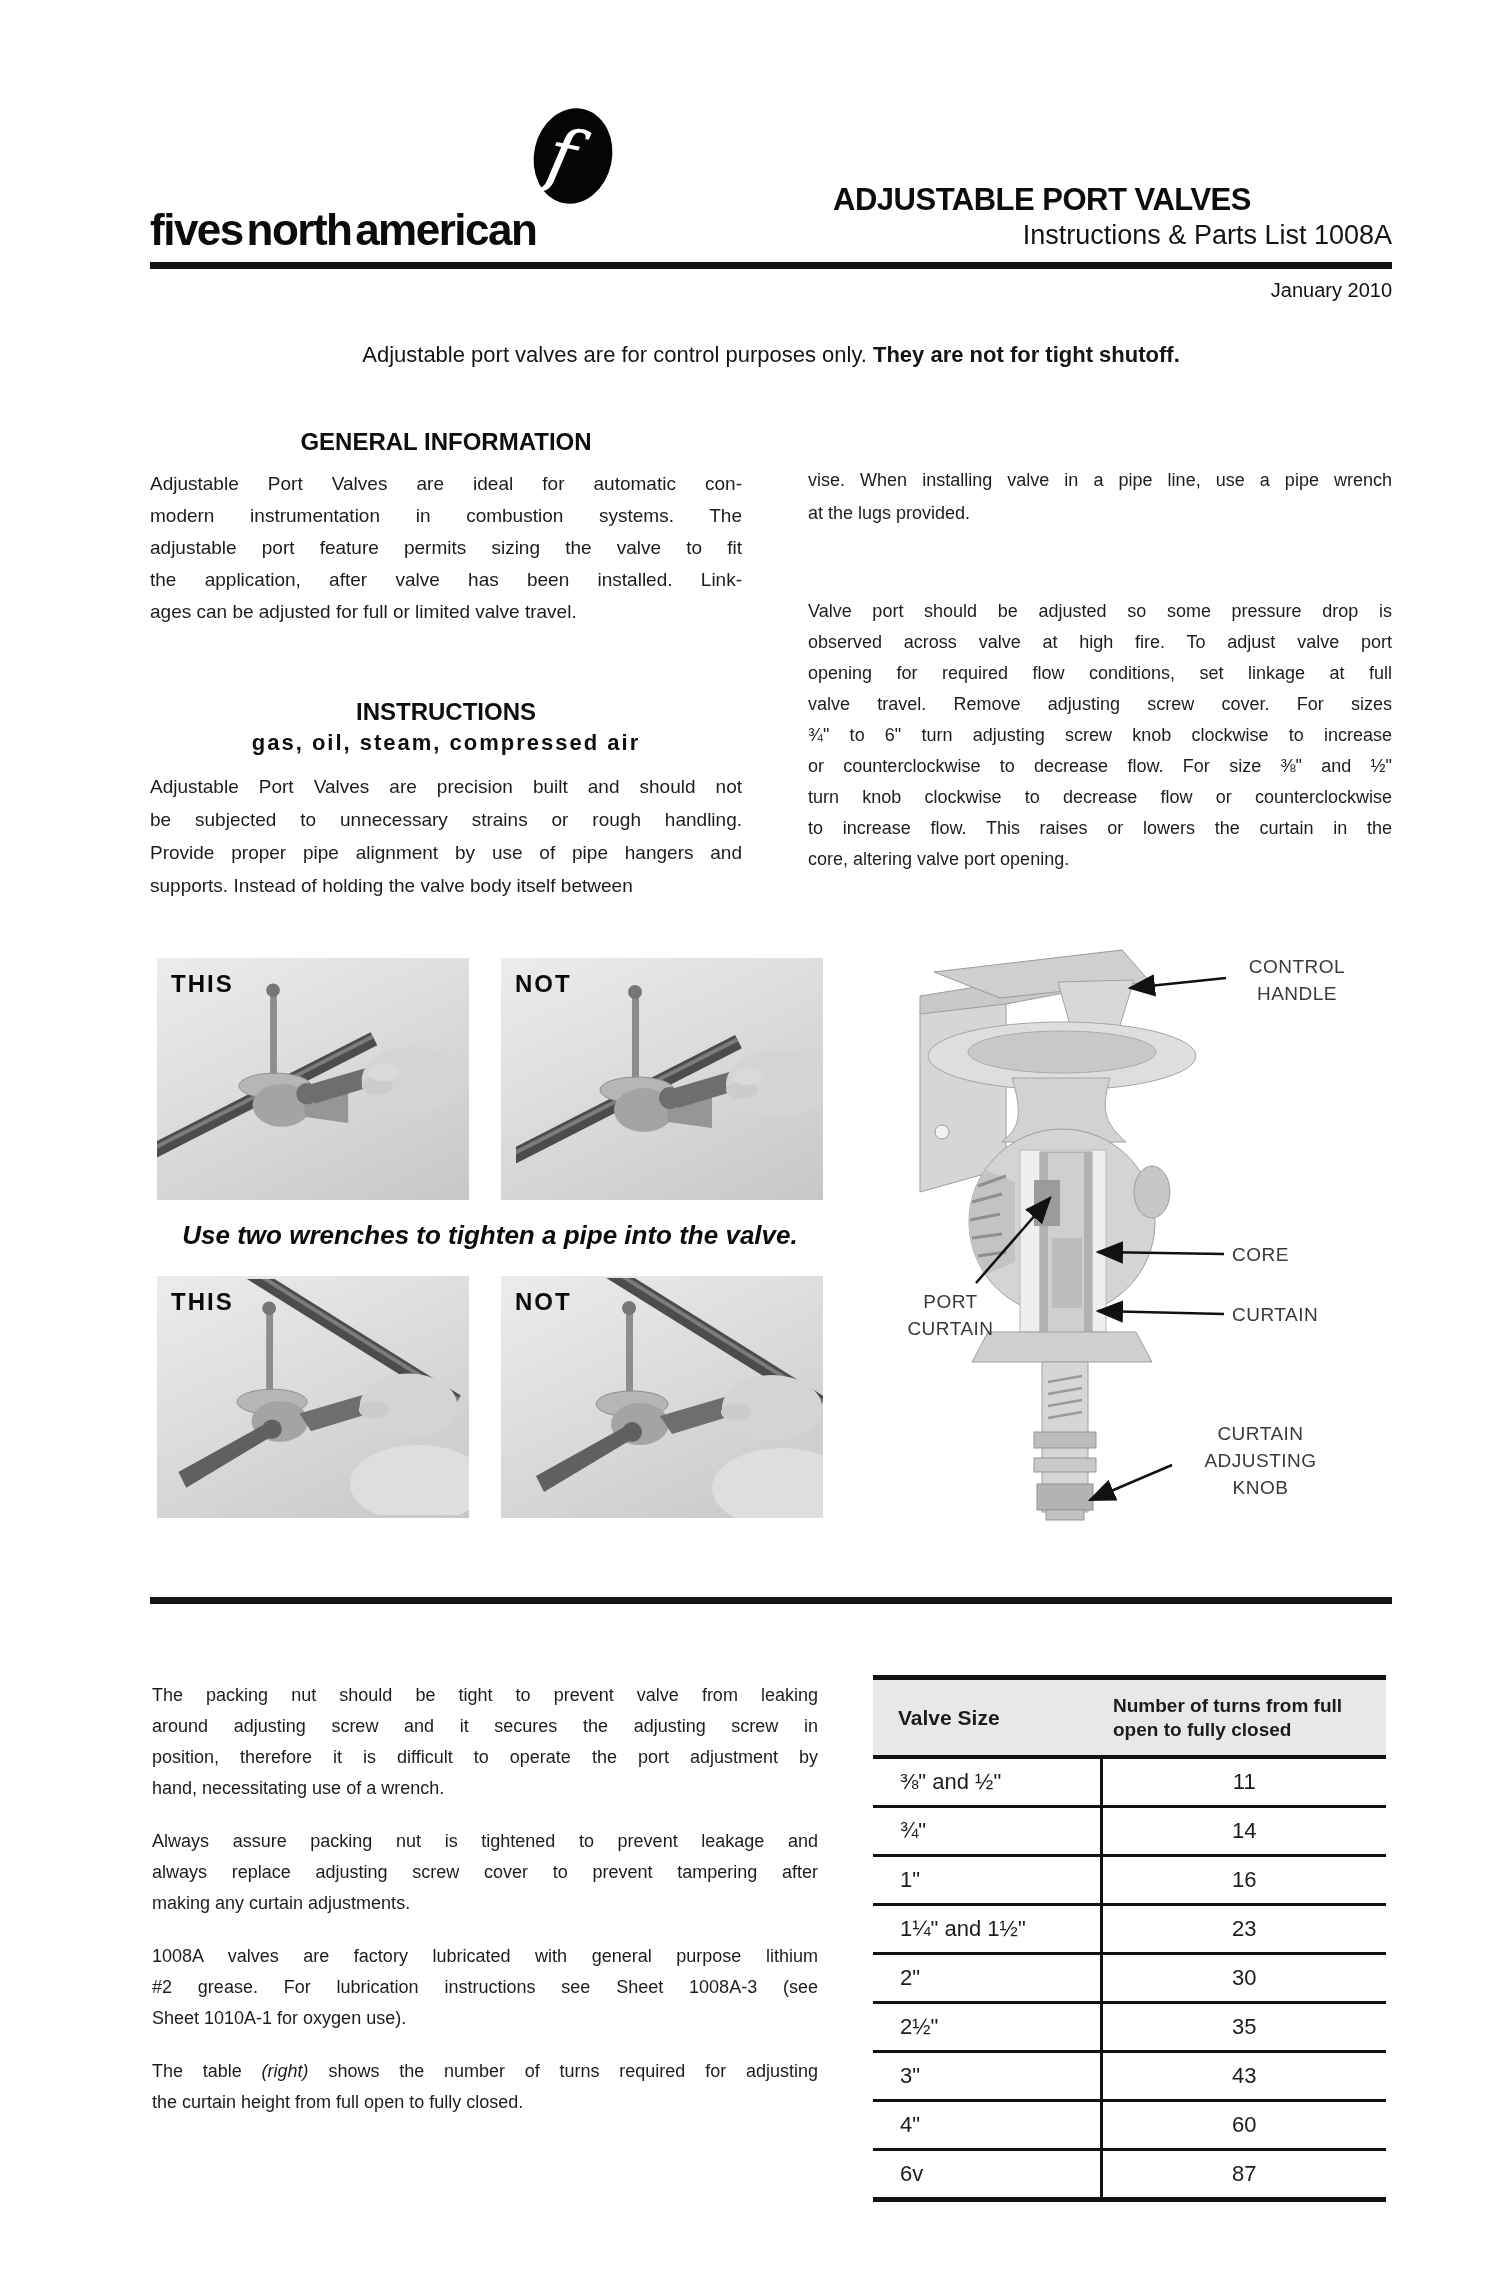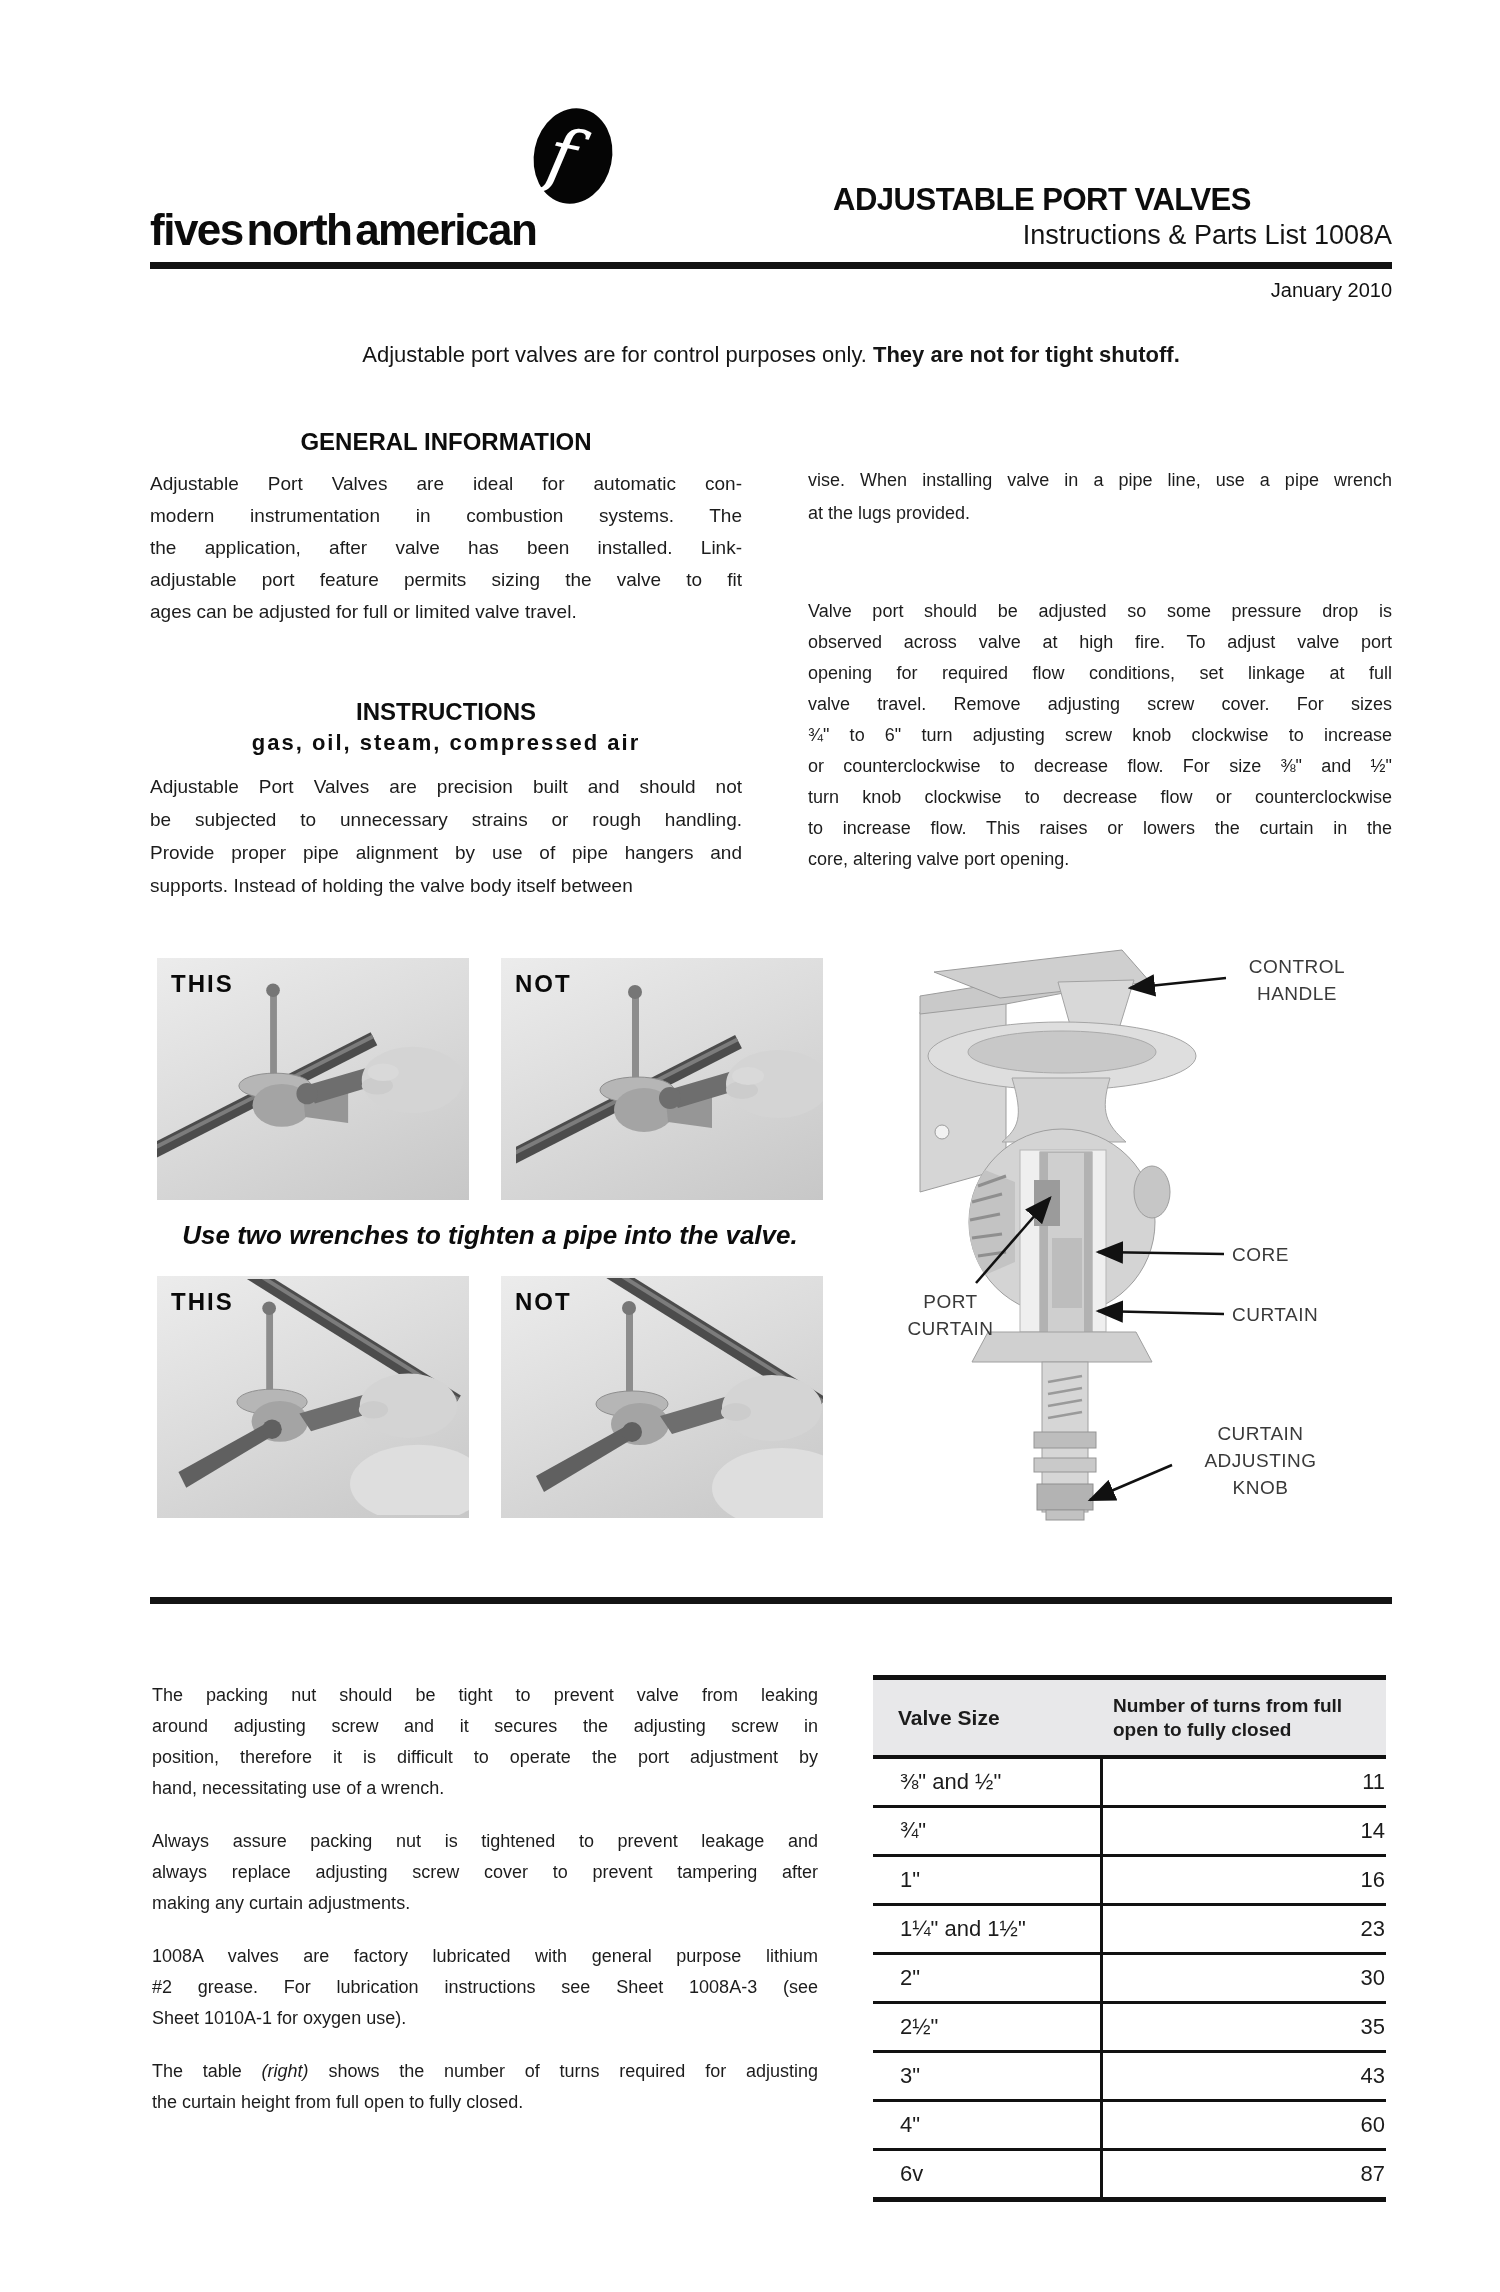--- a/index.html
+++ b/index.html
@@ -43,21 +43,21 @@
 
   
   .turns-table{position:absolute;left:873px;top:1675px;width:474px;border-collapse:collapse;table-layout:fixed;}
   .turns-table{border-top:5px solid #111;border-bottom:5px solid #111;}
   .turns-table th{background:#e8e8ea;border-bottom:4px solid #111;vertical-align:middle;}
   .turns-table th.c1{width:202px;text-align:left;padding-left:25px;font-size:21px;font-weight:700;height:73px;}
   .turns-table th.c2{width:272px;text-align:left;padding-left:12px;font-size:19px;font-weight:700;line-height:24px;}
   .turns-table td{height:44px;border-bottom:3px solid #111;font-size:22px;vertical-align:middle;}
   .turns-table tr:last-child td{border-bottom:none;}
   .turns-table td.c1{text-align:left;padding-left:27px;}
-  .turns-table td.c2{border-left:3px solid #111;text-align:right;}
+  .turns-table td.c2{border-left:3px solid #111;text-align:center;}
 </style>
 </head>
 <body>
 
 <div class="page">
 
   <div class="abs brand-text">fives north american</div>
   <div class="abs brand-mark">
     <span>ƒ</span>
   </div>
@@ -67,22 +67,22 @@
   <div class="abs doc-date">January 2010</div>
 
   <div class="abs intro">
     <span>Adjustable port valves are for control purposes only. </span><b>They are not for tight shutoff.</b>
   </div>
 
   <div class="abs h1" style="left:150px;top:428px;width:592px;">GENERAL INFORMATION</div>
   <div class="para gi-para" style="left:150px;top:468px;width:592px;">
     <div class="ln">Adjustable Port Valves are ideal for automatic con-</div>
     <div class="ln">modern instrumentation in combustion systems. The</div>
+    <div class="ln">adjustable port feature permits sizing the valve to fit</div>
     <div class="ln">the application, after valve has been installed. Link-</div>
-    <div class="ln">adjustable port feature permits sizing the valve to fit</div>
     <div class="ln last">ages can be adjusted for full or limited valve travel.</div>
   </div>
 
   <div class="abs h1" style="left:150px;top:698px;width:592px;">INSTRUCTIONS</div>
   <div class="abs h2" style="left:150px;top:730px;width:592px;">gas, oil, steam, compressed air</div>
   <div class="para ins-para" style="left:150px;top:770px;width:592px;">
     <div class="ln">Adjustable Port Valves are precision built and should not</div>
     <div class="ln">be subjected to unnecessary strains or rough handling.</div>
     <div class="ln">Provide proper pipe alignment by use of pipe hangers and</div>
     <div class="ln last">supports. Instead of holding the valve body itself between</div>

